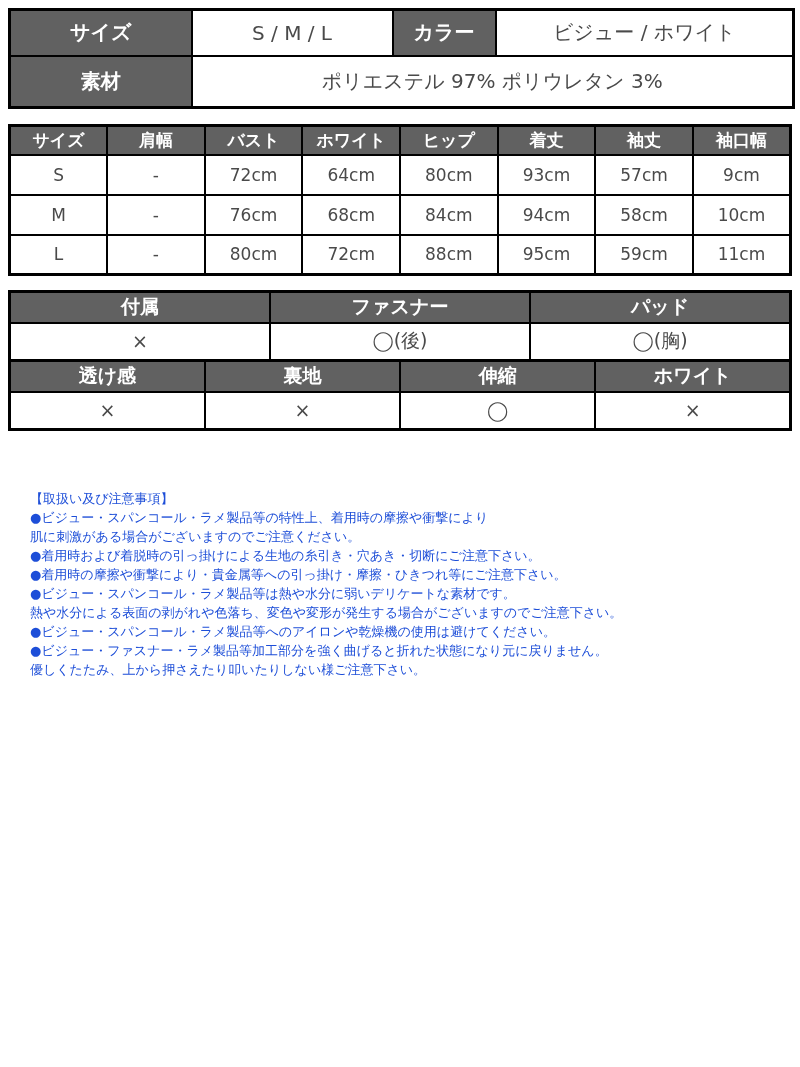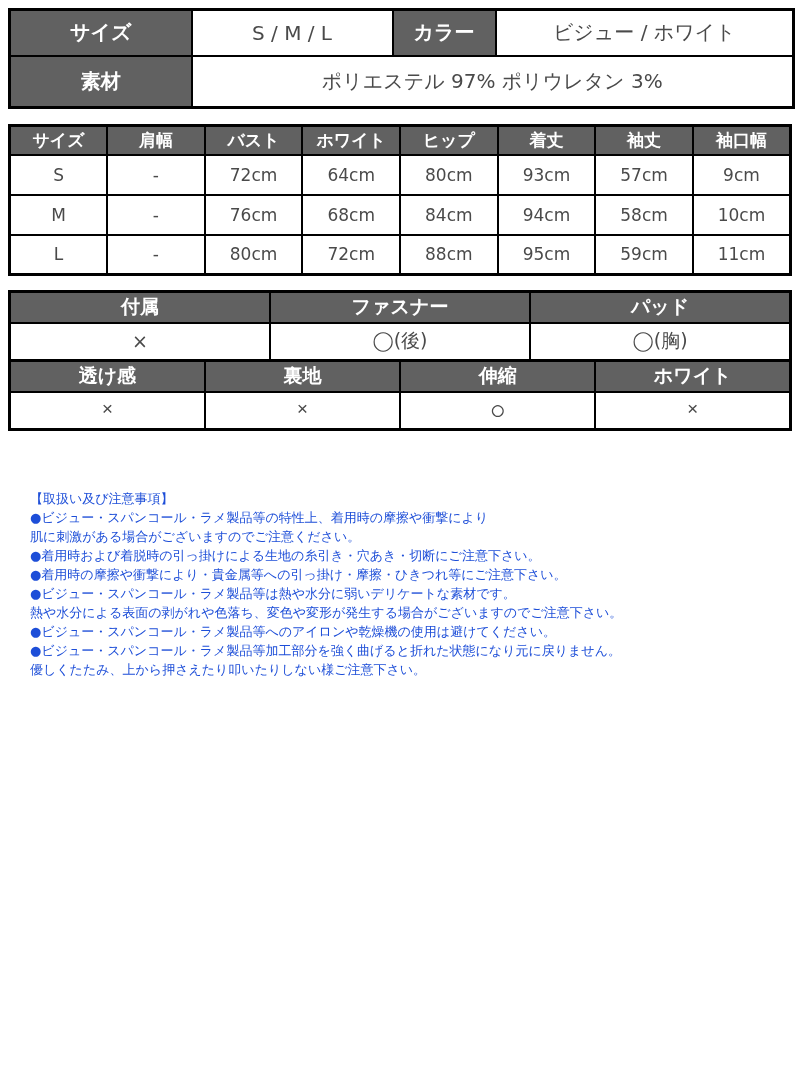--- a/index.html
+++ b/index.html
@@ -41,21 +41,21 @@
   
   .meas-table { margin-bottom: 14px; }
   .meas-table td { font-size: 17px; }
   .meas-table tr.hrow td { height: 29px; font-size: 17px; }
   .meas-table tr.drow td { height: 40px; }
 
   
   .feat-table td { font-size: 19px; }
   .feat-table tr.hrow td { height: 31px; }
   .feat-table tr.drow td { height: 38px; font-size: 19px; }
-  .feat-table.second { margin-top: -3px; font-family: Liberation Mono, monospace; }
+  .feat-table.second { margin-top: -3px; }
 
   
   .notes {
     margin: 58px 8px 0 22px;
     color: #1d4ed8;
     font-size: 13px;
     line-height: 19px;
   }
   .notes .line { white-space: nowrap; }
 </style>
@@ -164,17 +164,17 @@
 
   <div class="notes">
     <div class="line">【取扱い及び注意事項】</div>
     <div class="line">●ビジュー・スパンコール・ラメ製品等の特性上、着用時の摩擦や衝撃により</div>
     <div class="line">肌に刺激がある場合がございますのでご注意ください。</div>
     <div class="line">●着用時および着脱時の引っ掛けによる生地の糸引き・穴あき・切断にご注意下さい。</div>
     <div class="line">●着用時の摩擦や衝撃により・貴金属等への引っ掛け・摩擦・ひきつれ等にご注意下さい。</div>
     <div class="line">●ビジュー・スパンコール・ラメ製品等は熱や水分に弱いデリケートな素材です。</div>
     <div class="line">熱や水分による表面の剥がれや色落ち、変色や変形が発生する場合がございますのでご注意下さい。</div>
     <div class="line">●ビジュー・スパンコール・ラメ製品等へのアイロンや乾燥機の使用は避けてください。</div>
-    <div class="line">●ビジュー・スパンコール・ラメ製品等加工部分を強く曲げると折れた状態になり元に戻りません。</div>
+    <div class="line">●ビジュー・ファスナー・ラメ製品等加工部分を強く曲げると折れた状態になり元に戻りません。</div>
     <div class="line">優しくたたみ、上から押さえたり叩いたりしない様ご注意下さい。</div>
   </div>
 
 </div>
 
 </body></html>

